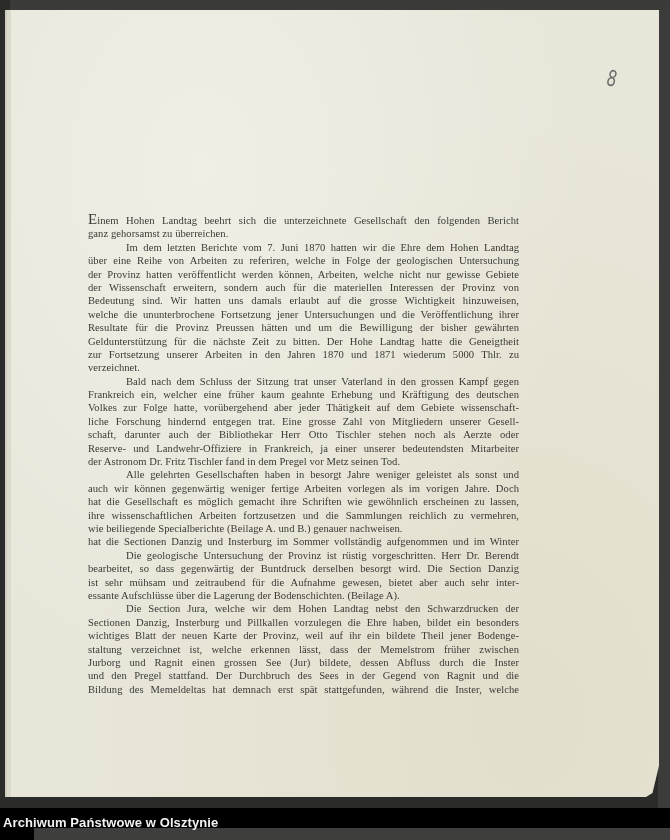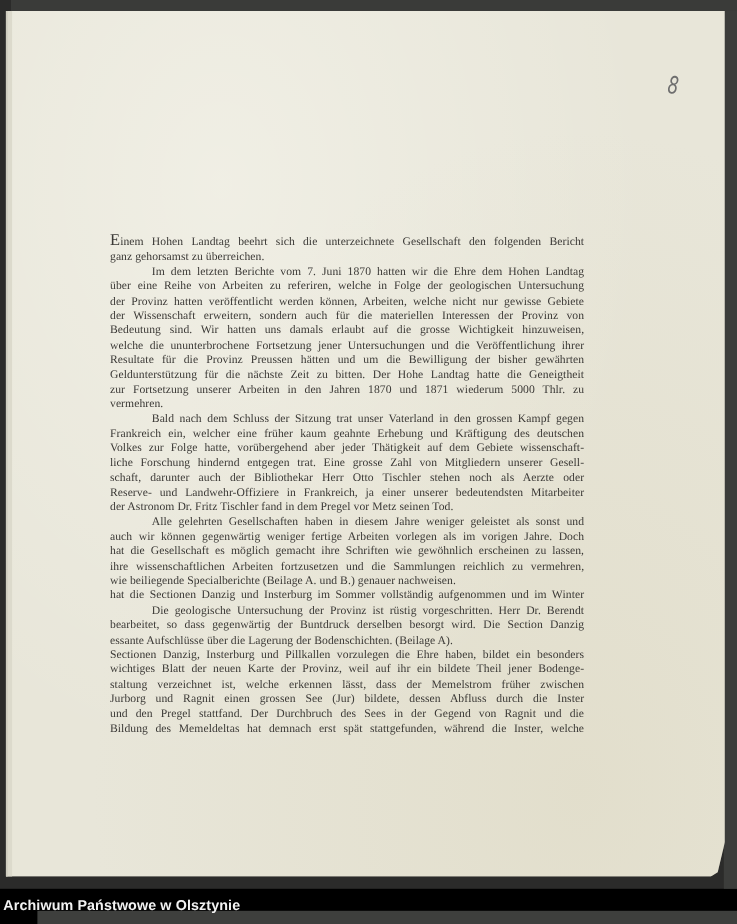--- a/index.html
+++ b/index.html
@@ -54,21 +54,21 @@
     left: 600px; top: 56px;
     font-family: "DejaVu Sans", sans-serif;
     font-size: 22px;
     font-style: italic;
     color: #6e6e6e;
     transform: rotate(6deg) scaleX(0.7);
     font-weight: 300;
   }
   .text-block {
     position: absolute;
-    left: 100px; top: 214px;
+    left: 88px; top: 214px;
     width: 431px;
     color: #3b3936;
     font-size: 10.6px;
     line-height: 13.4px;
     letter-spacing: 0.05px;
   }
   .line {
     display: block;
     white-space: nowrap;
     text-align: justify;
@@ -115,37 +115,39 @@
   <span class="line last">ganz gehorsamst zu überreichen.</span>
   <span class="line indent">Im dem letzten Berichte vom 7. Juni 1870 hatten wir die Ehre dem Hohen Landtag</span>
   <span class="line">über eine Reihe von Arbeiten zu referiren, welche in Folge der geologischen Untersuchung</span>
   <span class="line">der Provinz hatten veröffentlicht werden können, Arbeiten, welche nicht nur gewisse Gebiete</span>
   <span class="line">der Wissenschaft erweitern, sondern auch für die materiellen Interessen der Provinz von</span>
   <span class="line">Bedeutung sind. Wir hatten uns damals erlaubt auf die grosse Wichtigkeit hinzuweisen,</span>
   <span class="line">welche die ununterbrochene Fortsetzung jener Untersuchungen und die Veröffentlichung ihrer</span>
   <span class="line">Resultate für die Provinz Preussen hätten und um die Bewilligung der bisher gewährten</span>
   <span class="line">Geldunterstützung für die nächste Zeit zu bitten. Der Hohe Landtag hatte die Geneigtheit</span>
   <span class="line">zur Fortsetzung unserer Arbeiten in den Jahren 1870 und 1871 wiederum 5000 Thlr. zu</span>
-  <span class="line last">vermehren.</span>
+  <span class="line last">verzeichnet.</span>
   <span class="line indent">Bald nach dem Schluss der Sitzung trat unser Vaterland in den grossen Kampf gegen</span>
   <span class="line">Frankreich ein, welcher eine früher kaum geahnte Erhebung und Kräftigung des deutschen</span>
   <span class="line">Volkes zur Folge hatte, vorübergehend aber jeder Thätigkeit auf dem Gebiete wissenschaft-</span>
   <span class="line">liche Forschung hindernd entgegen trat. Eine grosse Zahl von Mitgliedern unserer Gesell-</span>
   <span class="line">schaft, darunter auch der Bibliothekar Herr Otto Tischler stehen noch als Aerzte oder</span>
   <span class="line">Reserve- und Landwehr-Offiziere in Frankreich, ja einer unserer bedeutendsten Mitarbeiter</span>
   <span class="line last">der Astronom Dr. Fritz Tischler fand in dem Pregel vor Metz seinen Tod.</span>
-  <span class="line indent">Alle gelehrten Gesellschaften haben in diesem Jahre weniger geleistet als sonst und</span>
+  <span class="line indent">Alle gelehrten Gesellschaften haben in besorgt Jahre weniger geleistet als sonst und</span>
   <span class="line">auch wir können gegenwärtig weniger fertige Arbeiten vorlegen als im vorigen Jahre. Doch</span>
   <span class="line">hat die Gesellschaft es möglich gemacht ihre Schriften wie gewöhnlich erscheinen zu lassen,</span>
   <span class="line">ihre wissenschaftlichen Arbeiten fortzusetzen und die Sammlungen reichlich zu vermehren,</span>
   <span class="line last">wie beiliegende Specialberichte (Beilage A. und B.) genauer nachweisen.</span>
   <span class="line">hat die Sectionen Danzig und Insterburg im Sommer vollständig aufgenommen und im Winter</span>
   <span class="line indent">Die geologische Untersuchung der Provinz ist rüstig vorgeschritten. Herr Dr. Berendt</span>
   <span class="line">bearbeitet, so dass gegenwärtig der Buntdruck derselben besorgt wird. Die Section Danzig</span>
+  <span class="line">ist sehr mühsam und zeitraubend für die Aufnahme gewesen, bietet aber auch sehr inter-</span>
   <span class="line last">essante Aufschlüsse über die Lagerung der Bodenschichten. (Beilage A).</span>
+  <span class="line indent">Die Section Jura, welche wir dem Hohen Landtag nebst den Schwarzdrucken der</span>
   <span class="line">Sectionen Danzig, Insterburg und Pillkallen vorzulegen die Ehre haben, bildet ein besonders</span>
   <span class="line">wichtiges Blatt der neuen Karte der Provinz, weil auf ihr ein bildete Theil jener Bodenge-</span>
   <span class="line">staltung verzeichnet ist, welche erkennen lässt, dass der Memelstrom früher zwischen</span>
   <span class="line">Jurborg und Ragnit einen grossen See (Jur) bildete, dessen Abfluss durch die Inster</span>
   <span class="line">und den Pregel stattfand. Der Durchbruch des Sees in der Gegend von Ragnit und die</span>
   <span class="line">Bildung des Memeldeltas hat demnach erst spät stattgefunden, während die Inster, welche</span>
 </div>
 
 <div class="archive-footer">Archiwum Państwowe w Olsztynie</div>
 

